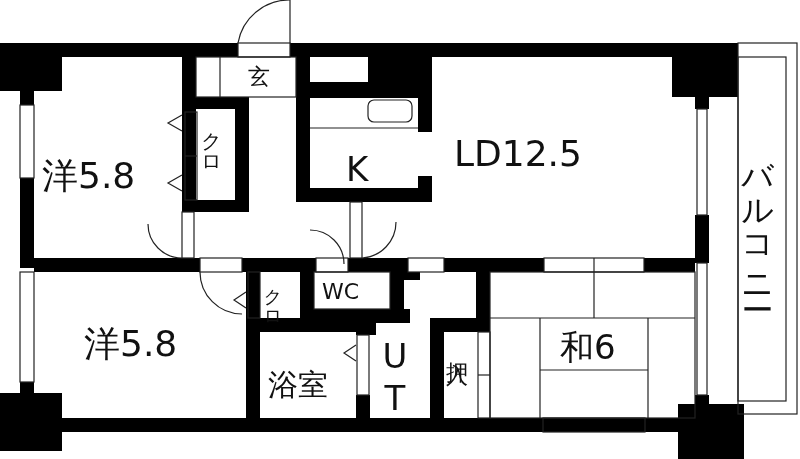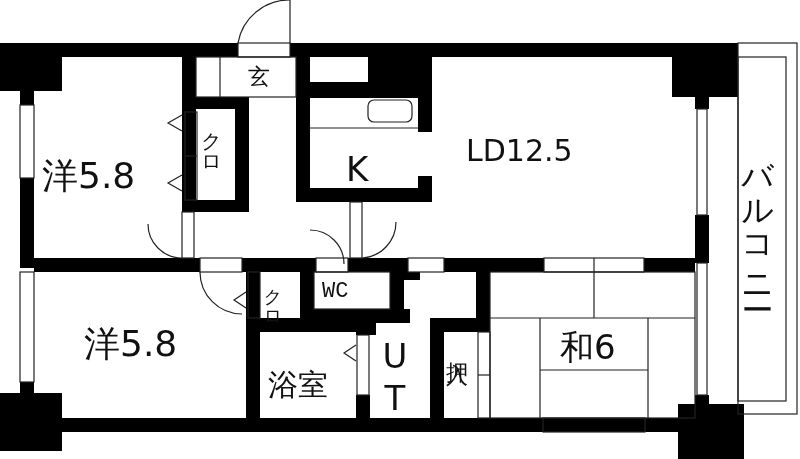--- a/index.html
+++ b/index.html
@@ -123,23 +123,23 @@
     <line x1="540" y1="318" x2="540" y2="418"></line>
     <line x1="648" y1="318" x2="648" y2="418"></line>
     <line x1="540" y1="370" x2="648" y2="370"></line>
 
     <rect x="543" y="418" width="102" height="14"></rect>
   </g>
 </svg>
 
 <div class="lbl" style="left:42px;top:158px;font-size:36px;">洋5.8</div>
 <div class="lbl" style="left:84px;top:326px;font-size:36px;">洋5.8</div>
-<div class="lbl" style="left:466px;top:136px;font-size:30px;">LD12.5</div>
+<div class="lbl" style="left:454px;top:136px;font-size:36px;">LD12.5</div>
 <div class="lbl" style="left:346px;top:152px;font-size:34px;">K</div>
 <div class="lbl" style="left:560px;top:330px;font-size:34px;">和6</div>
 <div class="lbl" style="left:248px;top:66px;font-size:22px;">玄</div>
 <div class="lbl vert" style="left:202px;top:118px;font-size:20px;">クロ</div>
 <div class="lbl vert" style="left:264px;top:276px;font-size:18px;">クロ</div>
-<div class="lbl" style="left:322px;top:281px;font-size:22px;font-family:Liberation Mono, monospace;">WC</div>
+<div class="lbl" style="left:322px;top:281px;font-size:22px;">WC</div>
 <div class="lbl" style="left:268px;top:370px;font-size:30px;text-align:right;">浴室</div>
 <div class="lbl vert" style="left:378px;top:336px;font-size:34px;">UT</div>
 <div class="lbl vert" style="left:446px;top:344px;font-size:22px;">押入</div>
 <div class="lbl vert" style="left:742px;top:140px;font-size:32px;">バルコニー</div>
 
 </body></html>

